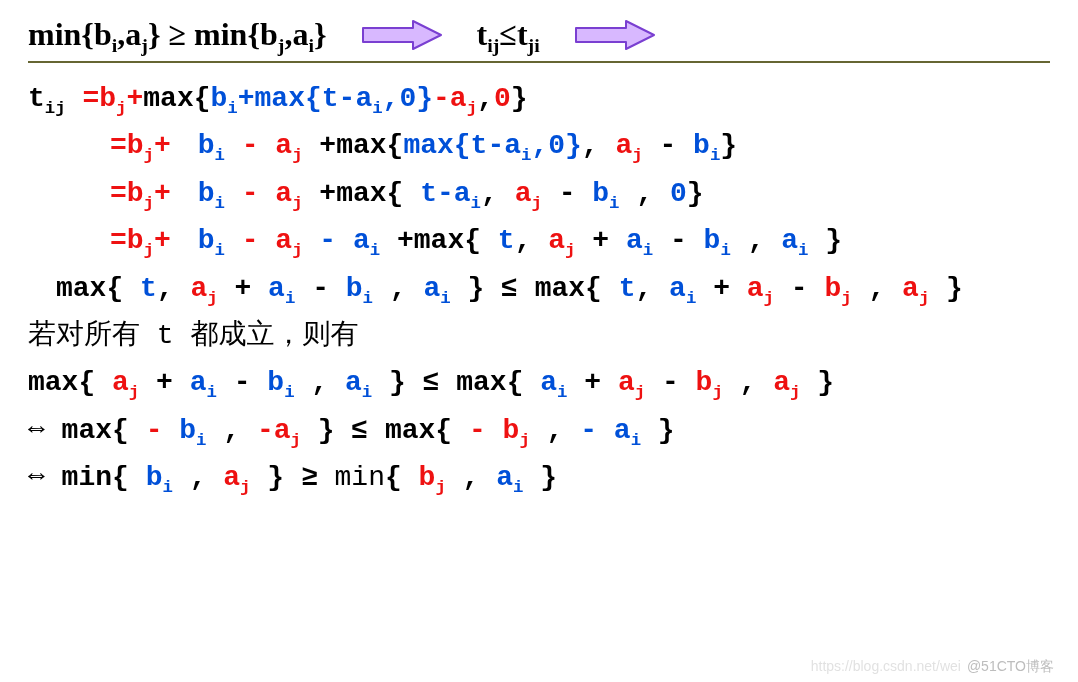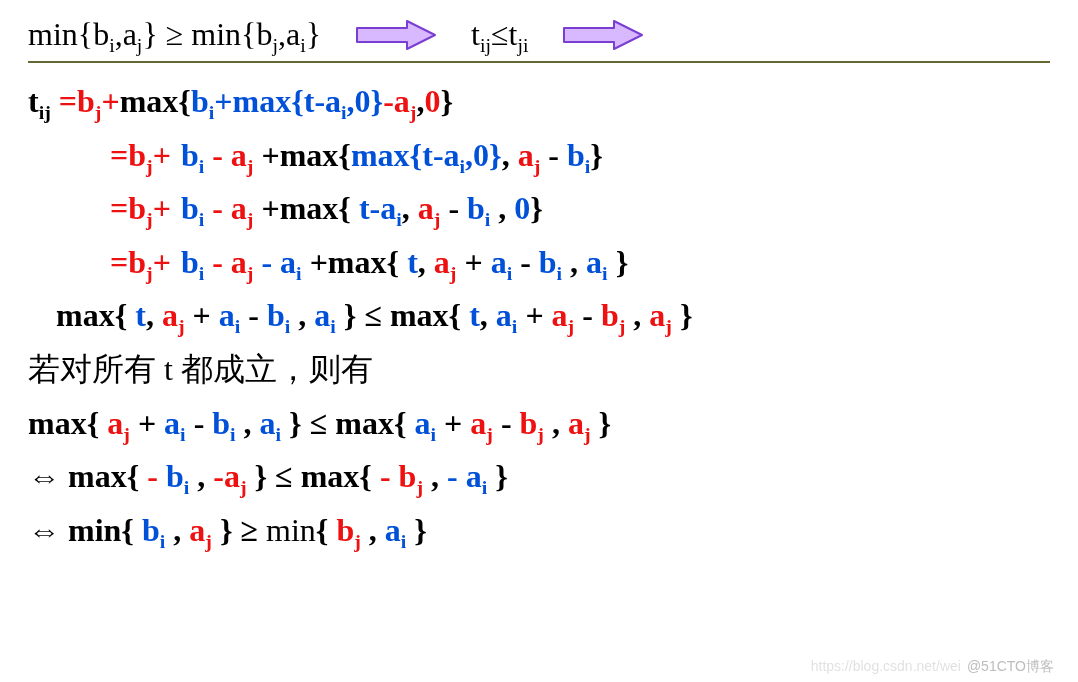--- a/index.html
+++ b/index.html
@@ -17,43 +17,44 @@
   .page {
     padding: 16px 28px 8px 28px;
     box-sizing: border-box;
   }
   .hdr {
     display: flex;
     align-items: center;
     gap: 32px;
     margin-bottom: 8px;
     white-space: nowrap;
-    font-weight: normal;
+    font-weight: bold;
     font-size: 32px;
   }
   .hdr .blk { color: #000; }
   hr.rule {
     border: none;
     border-top: 2px solid #666633;
     margin: 2px 0 14px 0;
   }
   .line {
     margin: 4px 0 4px 0;
     font-weight: bold;
-    font-size: 32px;
+    font-size: 28px;
     line-height: 1.55;
+    font-family: Liberation Mono, monospace;
   }
   .indent { padding-left: 82px; }
   .indent2 { padding-left: 28px; }
   .r { color: #e11; }
   .b { color: #0050d8; }
   .k { color: #000; }
   sub { font-size: 0.62em; vertical-align: sub; line-height: 0; }
   .arrow-svg { width: 86px; height: 34px; flex-shrink: 0; }
-  .eq { margin-right: 2px; }
+  .eq { margin-right: 10px; }
   .wm {
     position: absolute;
     right: 24px;
     bottom: 6px;
     font-size: 14px;
     color: #bdbdbd;
     font-weight: normal;
     font-family: Arial, "Microsoft YaHei", sans-serif;
     letter-spacing: 0;
     white-space: nowrap;

